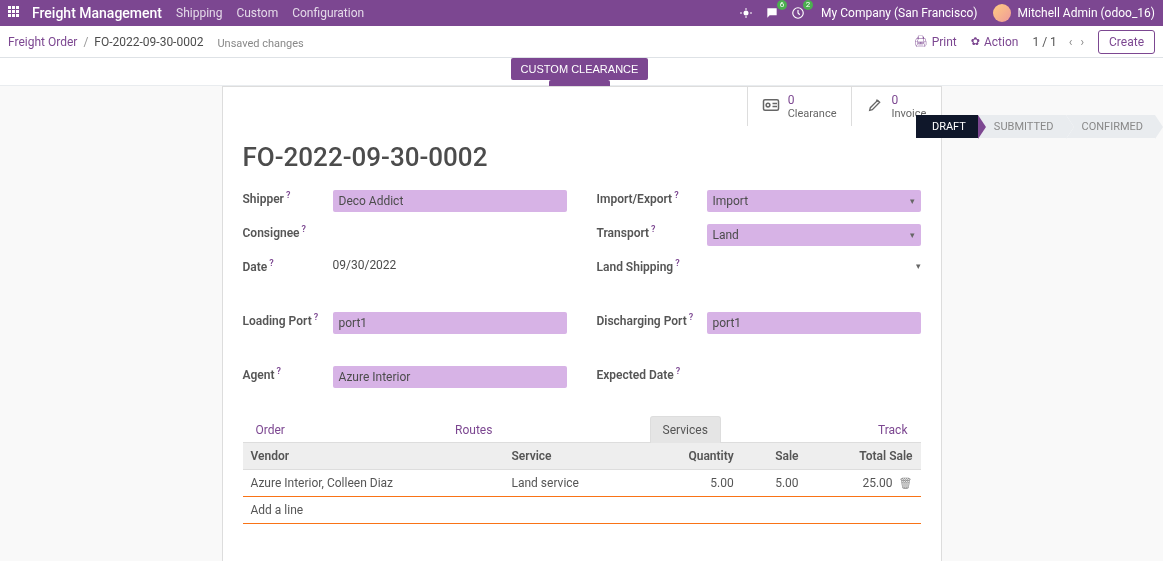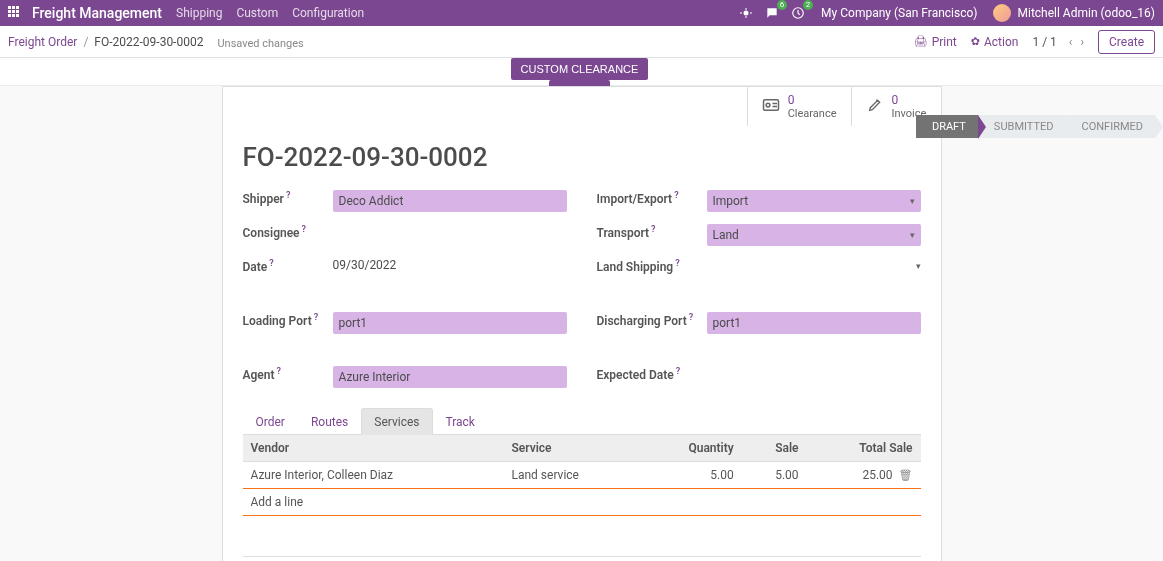--- a/index.html
+++ b/index.html
@@ -36,21 +36,21 @@
   
   
   .statusbar { background:#fff; height:28px; display:flex; align-items:center; padding:0 8px; border-bottom:1px solid #e9ecef;flex-direction:column;}
   .btn-primary { background:#7c4791; color:#fff; border:none; padding:5px 10px; font-size:11px; cursor:pointer; margin-right:4px; border-radius:2px;}
   .btn-link { color:#7c4791; font-size:11px; cursor:pointer; margin-left:6px;}
   .status-arrow { display:flex; margin-left:auto; font-size:11px;}
   .status-step { background:#e9ecef; color:#888; padding:5px 12px 5px 16px; position:relative; margin-right:0;}
   .status-step::after { content:''; position:absolute; right:-8px; top:0; width:0; height:0; border-top:12px solid transparent; border-bottom:12px solid transparent; border-left:8px solid #e9ecef; z-index:1;}
   .status-step::before { content:''; position:absolute; left:0; top:0; width:0; height:0; border-top:12px solid transparent; border-bottom:12px solid transparent; border-left:8px solid #fff; }
   .status-step.first::before { display:none;}
-  .status-step.active { background:#737373; color:#fff;}
+  .status-step.active { background:#0f172a; color:#fff;}
   .status-step.active::after { border-left-color:#7c4791;}
   
   
   .sheet-wrap { display:flex; justify-content:center; padding-top:0;}
   .sheet { background:#fff; width:720px; border:1px solid #ddd; }
   .stat-row { display:flex; justify-content:flex-end; border-bottom:none; }
   .stat-btn { border-left:1px solid #ddd; padding:6px 14px; display:flex; align-items:center; min-width:90px; cursor:pointer;}
   .stat-btn .stat-ico { font-size:16px; color:#666; margin-right:8px;}
   .stat-btn .stat-num { color:#7c4791; font-size:12px;}
   .stat-btn .stat-label { color:#666; font-size:11px;}
@@ -61,21 +61,21 @@
   .field-label { width:90px; font-size:12px; font-weight:600; color:#555; flex-shrink:0;}
   .field-label .q { font-size:9px; color:#7c4791; vertical-align:super; margin-left:2px;}
   .field-val { flex:1; font-size:12px;}
   .hl-input { background:#d7b3e6; padding:4px 6px; border-radius:2px; display:block;}
   .hl-select { background:#d7b3e6; padding:4px 6px; border-radius:2px; display:flex; justify-content:space-between; align-items:center;}
   .caret { font-size:9px; color:#666;}
   .plain { padding:4px 0;}
   .form-spacer { height:20px;}
   
   
-  .tabs { display:flex; border-bottom:1px solid #ddd; margin-top:8px;}
+  .tabs { display:flex; border-bottom:1px solid #ddd; margin-top:16px;justify-content:space-between;}
   .tab { padding:6px 12px; font-size:12px; color:#7c4791; border:1px solid transparent; border-bottom:none; margin-bottom:-1px; cursor:pointer;}
   .tab.active { border-color:#ddd; background:#e5e5e5; color:#555; border-radius:3px 3px 0 0;}
   
   
   .tbl { width:100%; border-collapse:collapse; font-size:12px;}
   .tbl th { text-align:left; background:#eee; color:#555; font-weight:600; padding:6px 8px; border-bottom:1px solid #ddd;}
   .tbl th.num, .tbl td.num { text-align:right;}
   .tbl td { padding:6px 8px; border-bottom:1px solid #f97316; color:#555;}
   .add-line { color:#7c4791; padding:6px 8px; cursor:pointer; font-size:12px;}
   .trash { color:#888; cursor:pointer; margin-left:6px; font-size:11px;}

